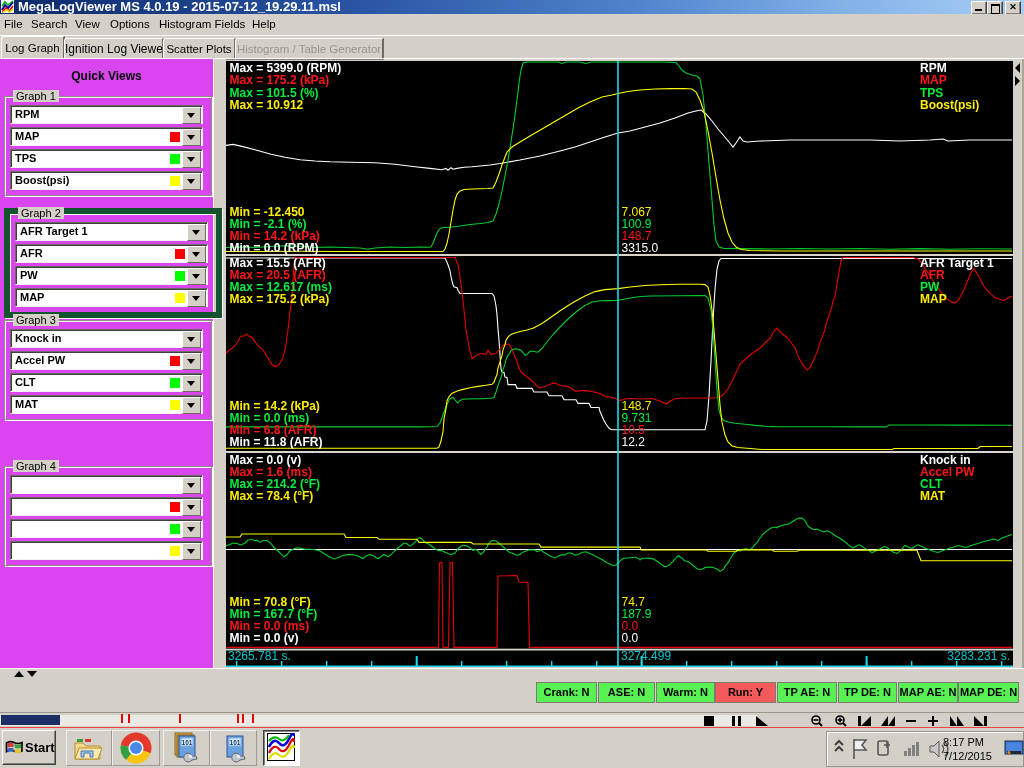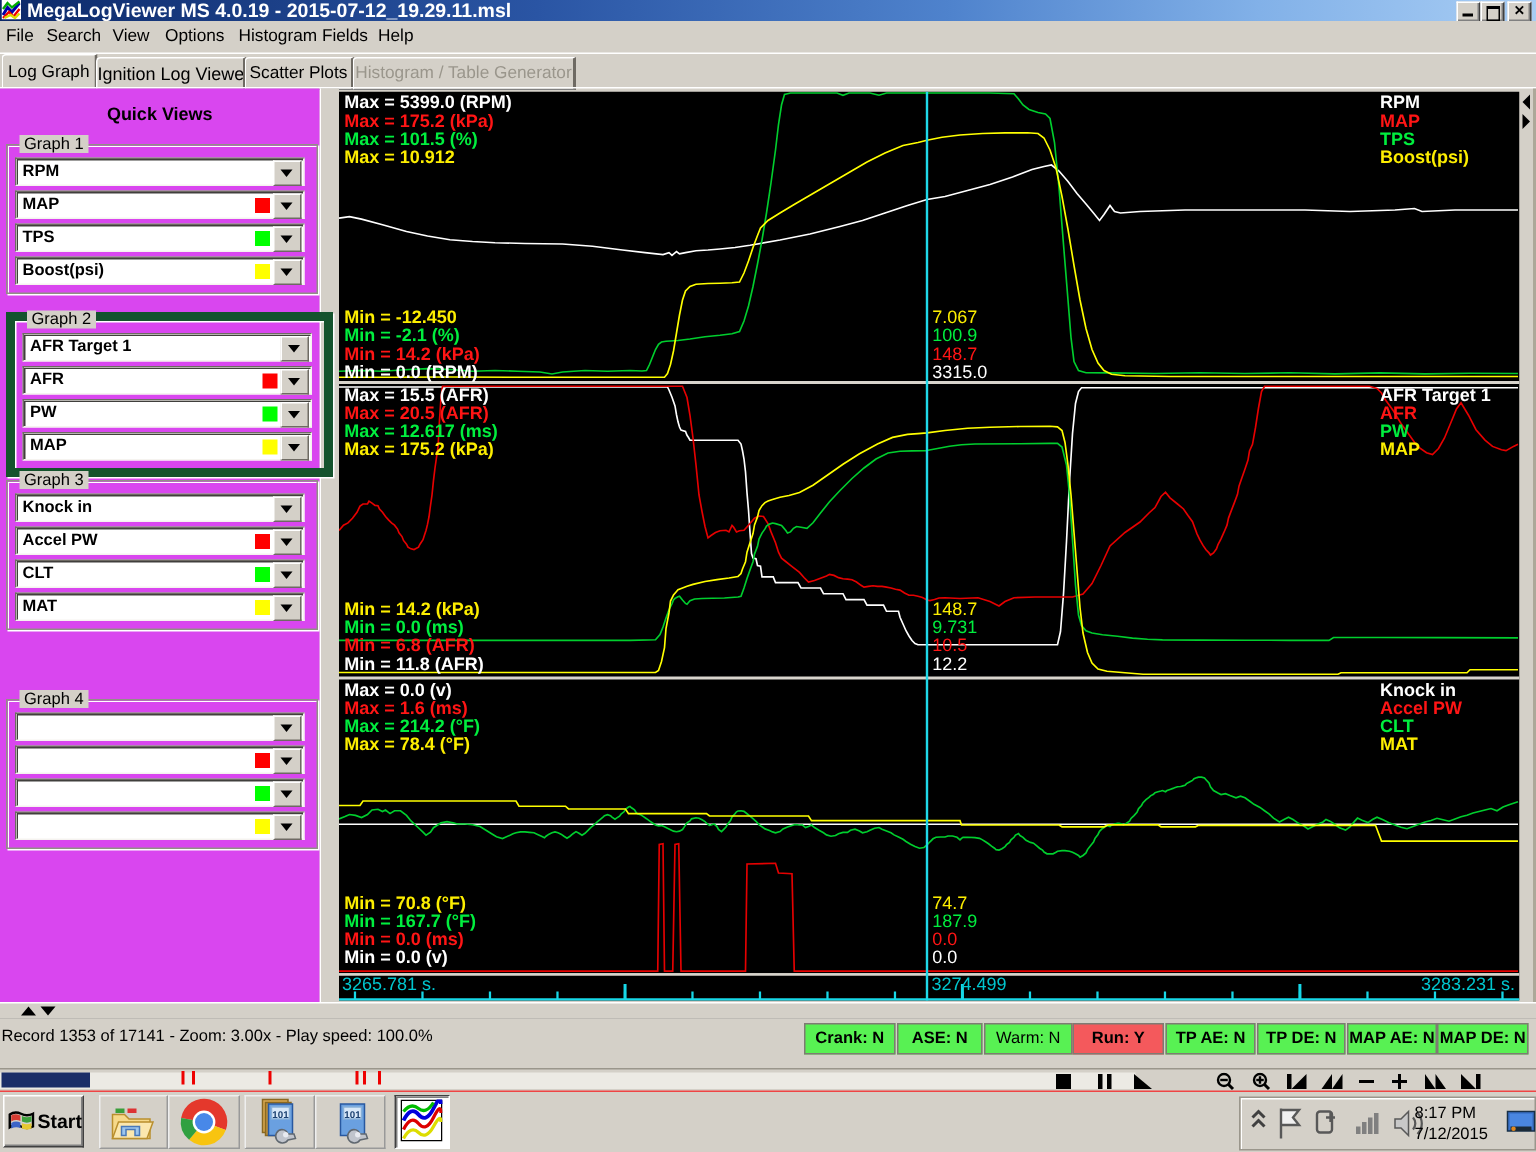--- a/index.html
+++ b/index.html
@@ -322,24 +322,23 @@
       </div>
     </div>
 </div>
 <div style="position:absolute;left:0;top:668px;width:1024px;height:10px;background:#d4d0c8;border-top:1px solid #fff;border-bottom:1px solid #808080">
 <svg style="position:absolute;left:13px;top:1px" width="26" height="8" viewBox="0 0 26 8">
 <polygon points="6,1 11,7 1,7" fill="#000"></polygon>
       <polygon points="14,1 24,1 19,7" fill="#000"></polygon>
     </svg>
 </div>
 <div style="position:absolute;left:0;top:679px;width:1024px;height:24px;background:#d4d0c8">
-<div style="position:absolute;left:1px;top:6px;font-size:11px">Record 1353 of 17141 - Zoom: 3.00x - Play speed: 100.0%</div>
 <div style="position:absolute;left:536px;top:3px;width:59px;height:19px;background:#58f153;border:1px solid #7e7b73;font-size:11px;font-weight:bold;text-align:center;line-height:18px">Crank: N</div>
     <div style="position:absolute;left:598px;top:3px;width:55px;height:19px;background:#58f153;border:1px solid #7e7b73;font-size:11px;font-weight:bold;text-align:center;line-height:18px">ASE: N</div>
-    <div style="position:absolute;left:656px;top:3px;width:57px;height:19px;background:#58f153;border:1px solid #7e7b73;font-size:11px;font-weight:normal;text-align:center;line-height:18px">Warm: N</div>
+    <div style="position:absolute;left:656px;top:3px;width:57px;height:19px;background:#58f153;border:1px solid #7e7b73;font-size:11px;font-weight:bold;text-align:center;line-height:18px">Warm: N</div>
     <div style="position:absolute;left:715px;top:3px;width:59px;height:19px;background:#f4595c;border:1px solid #7e7b73;font-size:11px;font-weight:bold;text-align:center;line-height:18px">Run: Y</div>
 <div style="position:absolute;left:777px;top:3px;width:58px;height:19px;background:#58f153;border:1px solid #7e7b73;font-size:11px;font-weight:bold;text-align:center;line-height:18px">TP AE: N</div>
     <div style="position:absolute;left:838px;top:3px;width:57px;height:19px;background:#58f153;border:1px solid #7e7b73;font-size:11px;font-weight:bold;text-align:center;line-height:18px">TP DE: N</div>
     <div style="position:absolute;left:898px;top:3px;width:58px;height:19px;background:#58f153;border:1px solid #7e7b73;font-size:11px;font-weight:bold;text-align:center;line-height:18px">MAP AE: N</div>
     <div style="position:absolute;left:958px;top:3px;width:59px;height:19px;background:#58f153;border:1px solid #7e7b73;font-size:11px;font-weight:bold;text-align:center;line-height:18px">MAP DE: N</div>
 </div>
 <div style="position:absolute;left:0;top:712px;width:1024px;height:15px;background:#d4d0c8;border-top:1px solid #9a968c">
 <div style="position:absolute;left:0;top:2px;width:757px;height:11px;background:#eceae4"></div>
 <div style="position:absolute;left:1px;top:2px;width:59px;height:10px;background:#1b2e68"></div>
 <div style="position:absolute;left:121px;top:1px;width:2px;height:9px;background:#e00"></div>

